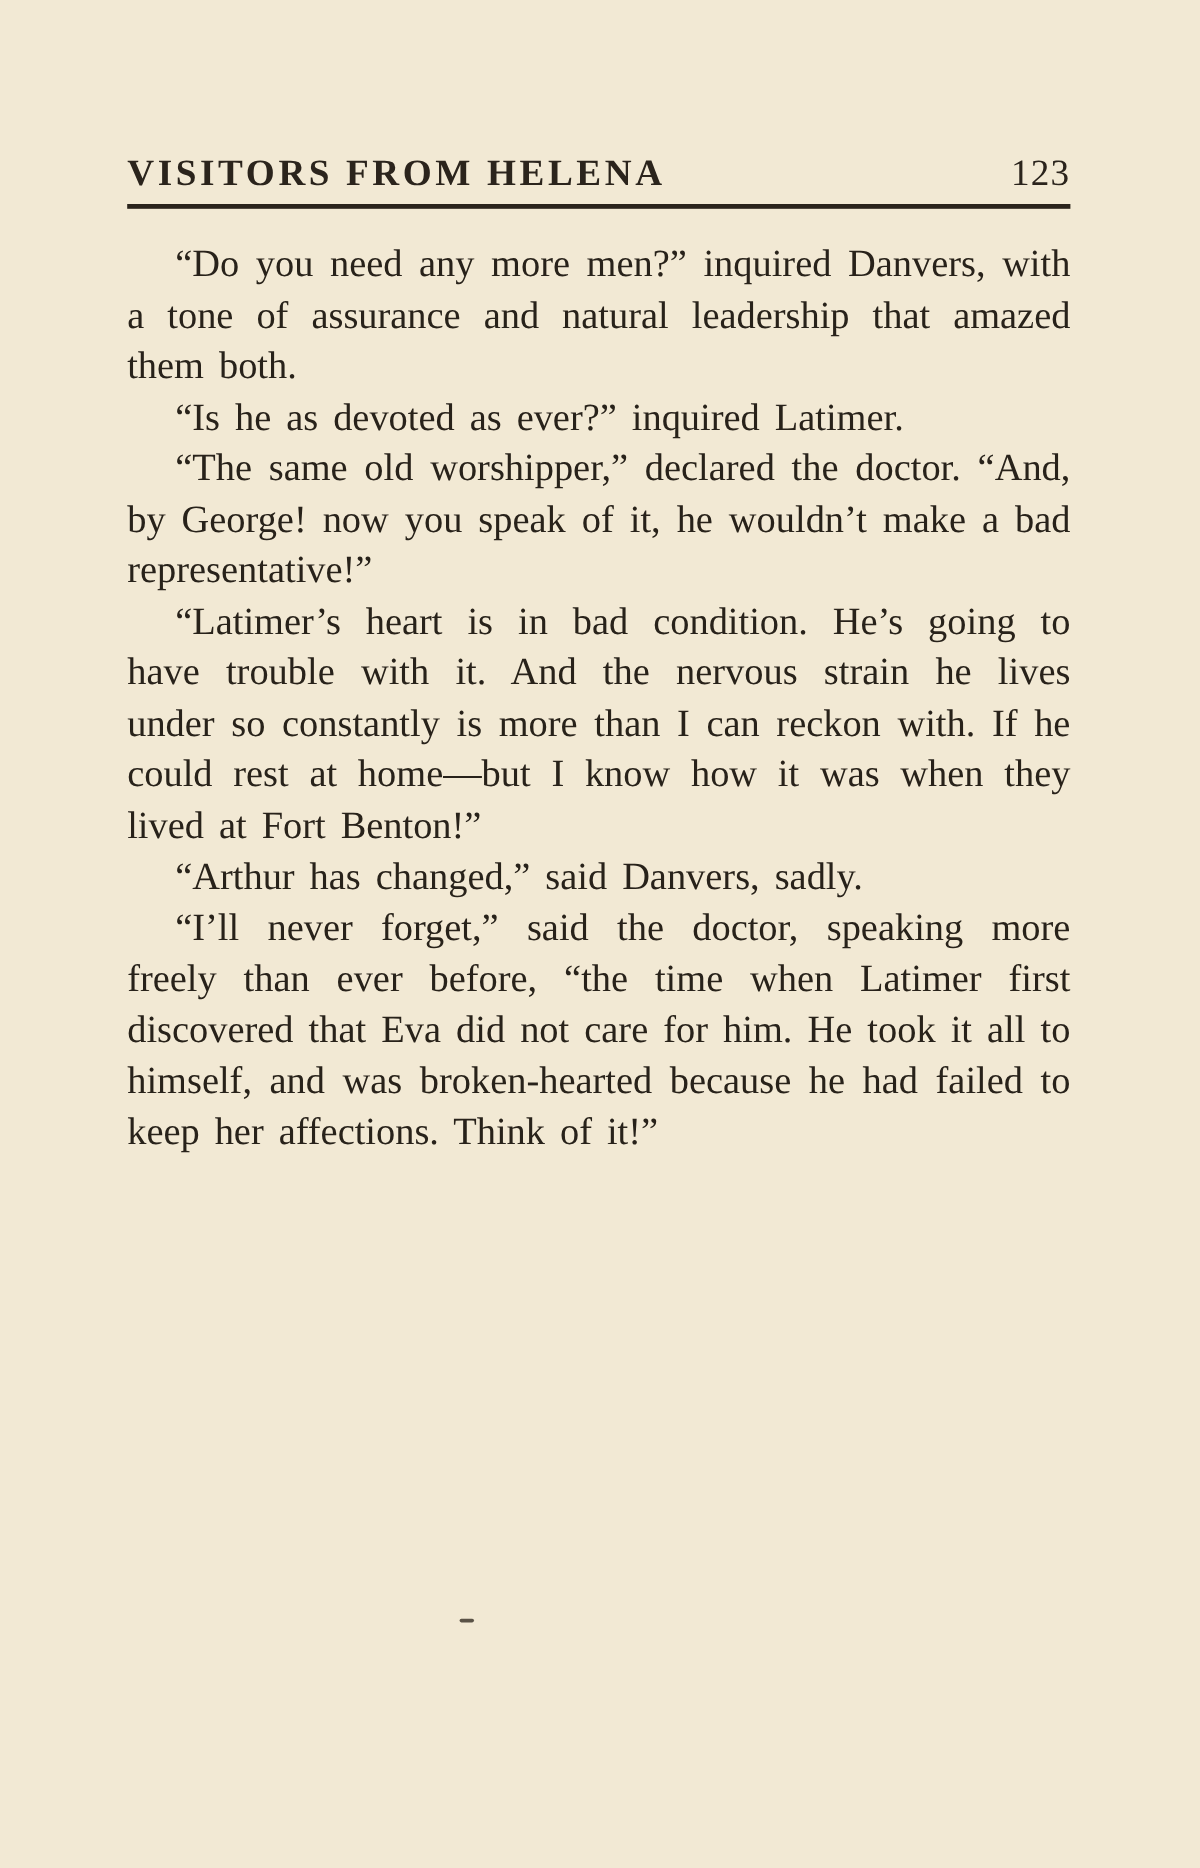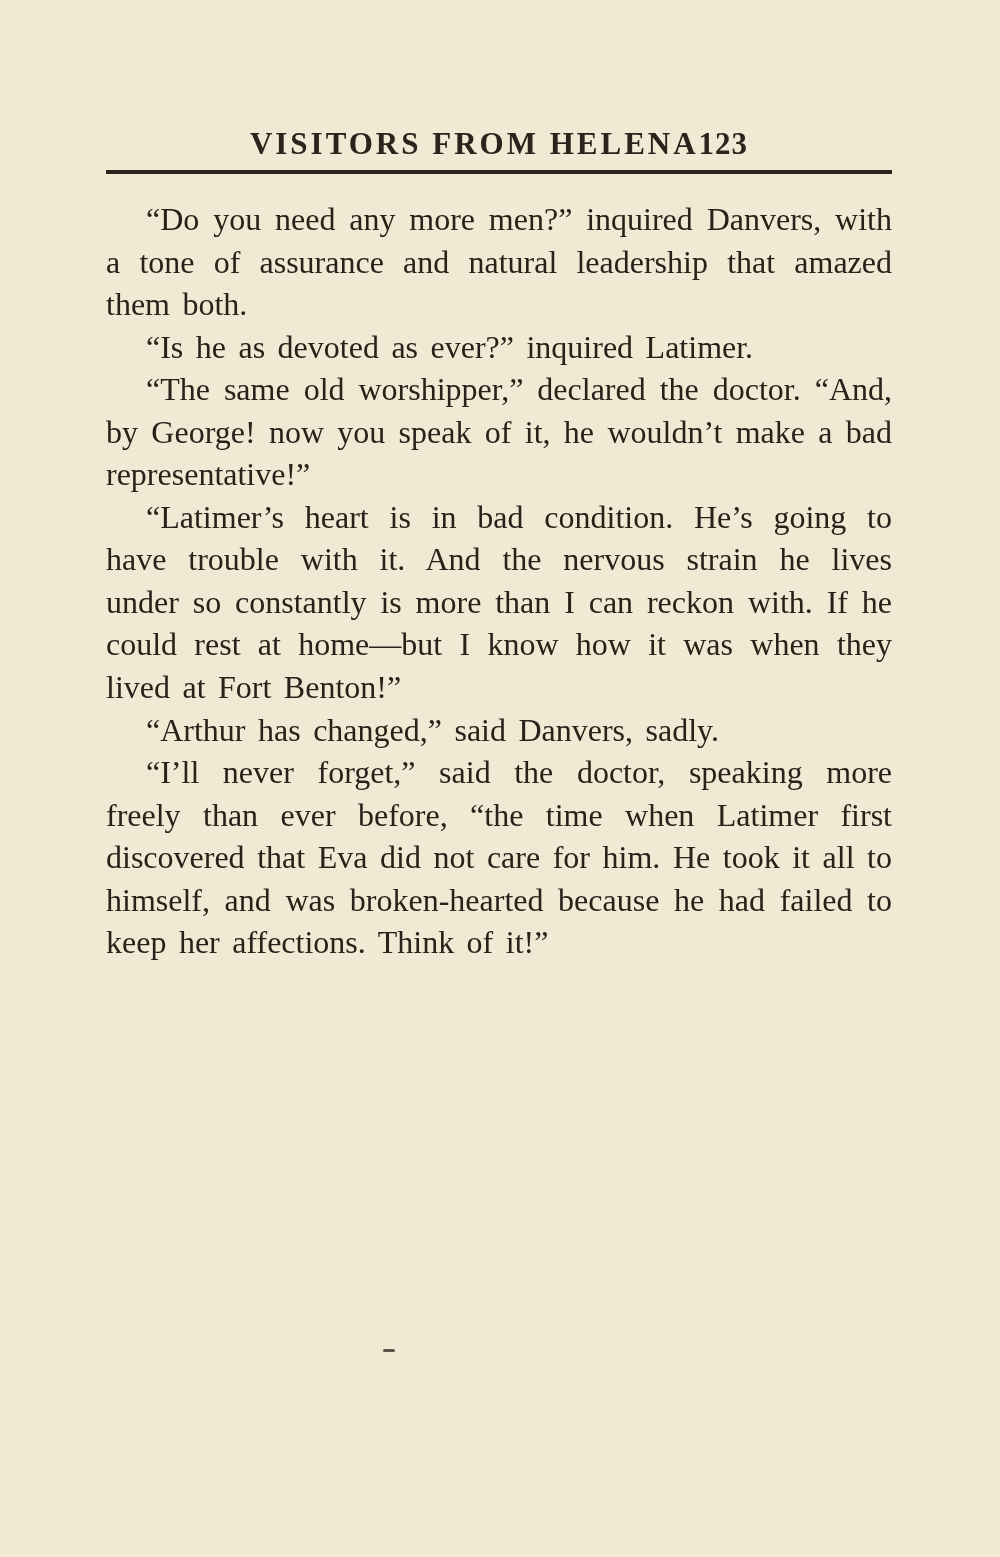--- a/index.html
+++ b/index.html
@@ -14,35 +14,35 @@
     color: #28221a;
     position: relative;
     overflow: hidden;
   }
   .page {
     padding: 126px 108px 0 106px;
     box-sizing: border-box;
   }
   .running-header {
     display: flex;
-    justify-content: center;
+    justify-content: space-between;
     align-items: baseline;
     border-bottom: 4px solid #2b241c;
     padding-bottom: 8px;
     font-size: 31px;
     font-weight: bold;
     letter-spacing: 3px;
     color: #2b241c;
   }
   .header-title {
     white-space: nowrap;
   }
   .page-number {
     letter-spacing: 1px;
-    font-weight: bold;
+    font-weight: normal;
   }
   .body-text {
     margin-top: 24px;
     font-size: 32px;
     line-height: 1.33;
     text-align: justify;
     word-spacing: 0.14em;
   }
   .para {
     margin: 0;

